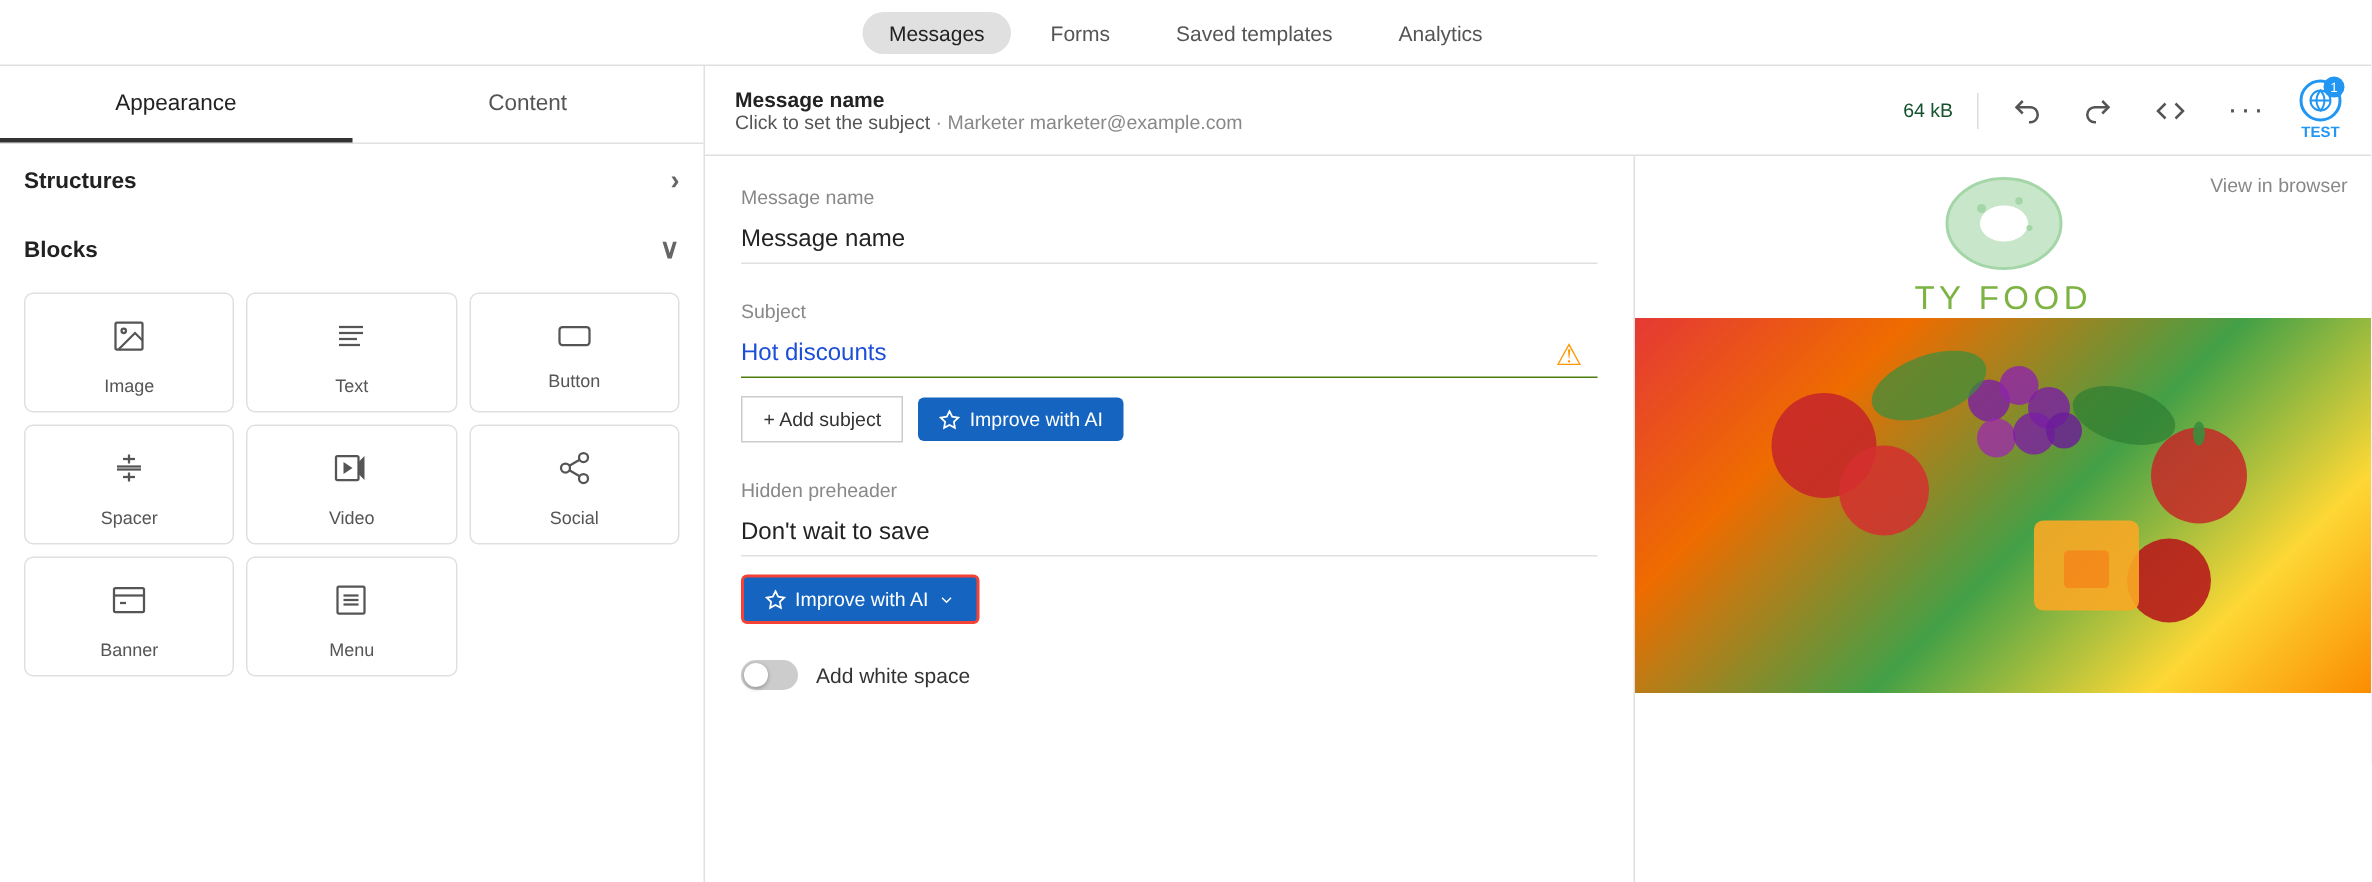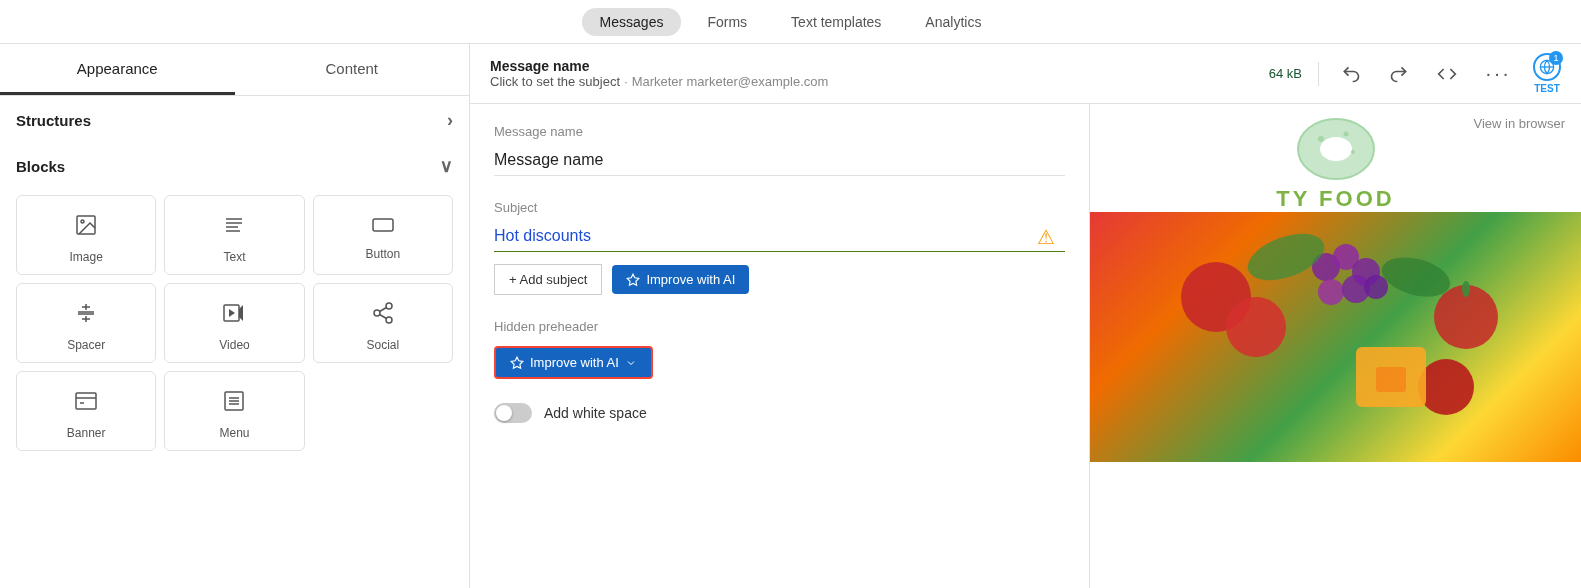--- a/index.html
+++ b/index.html
@@ -376,21 +376,21 @@
       overflow: hidden;
       background: #fff;
     }
   </style>
 </head>
 <body>
 
 <div class="top-nav">
   <button class="nav-tab active">Messages</button>
   <button class="nav-tab">Forms</button>
-  <button class="nav-tab">Text templates</button>
+  <button class="nav-tab">Saved templates</button>
   <button class="nav-tab">Analytics</button>
 </div>
 
 <div class="main-layout">
 
   <div class="left-sidebar">
     <div class="sidebar-tabs">
       <div class="sidebar-tab active">Appearance</div>
       <div class="sidebar-tab">Content</div>
     </div>
@@ -565,20 +565,21 @@
               <svg width="14" height="14" viewBox="0 0 24 24" fill="none" stroke="white" stroke-width="2">
                   <path d="M12 2L15.09 8.26L22 9.27L17 14.14L18.18 21.02L12 17.77L5.82 21.02L7 14.14L2 9.27L8.91 8.26L12 2Z"></path>
                 </svg>
               <span>Improve with AI</span>
             </button>
           </div>
         </div>
 
         <div class="form-group">
           <label class="form-label">Hidden preheader</label>
+          <input class="preheader-input" type="text" value="Don't wait to save" style="">
           <button class="improve-ai-btn-outlined">
             <svg width="14" height="14" viewBox="0 0 24 24" fill="none" stroke="white" stroke-width="2">
                 <path d="M12 2L15.09 8.26L22 9.27L17 14.14L18.18 21.02L12 17.77L5.82 21.02L7 14.14L2 9.27L8.91 8.26L12 2Z"></path>
               </svg>
             <span>Improve with AI</span>
             <svg width="12" height="12" viewBox="0 0 24 24" fill="none" stroke="white" stroke-width="2">
                 <polyline points="6 9 12 15 18 9"></polyline>
               </svg>
           </button>
         </div>
@@ -597,21 +598,21 @@
         <div class="preview-content">
           <div style="width:100%;background:#fff;display:flex;flex-direction:column;align-items:center;padding:10px 0 0 0;">
 
             <svg width="90" height="70" viewBox="0 0 90 70">
               <ellipse cx="45" cy="35" rx="38" ry="30" fill="#c8e6c9" stroke="#a5d6a7" stroke-width="2"></ellipse>
               <ellipse cx="45" cy="35" rx="16" ry="12" fill="#fff"></ellipse>
               <circle cx="30" cy="25" r="3" fill="#a5d6a7"></circle>
               <circle cx="55" cy="20" r="2.5" fill="#a5d6a7"></circle>
               <circle cx="62" cy="38" r="2" fill="#a5d6a7"></circle>
             </svg>
-            <div style="font-size:22px;font-weight:700;color:#7cb342;letter-spacing:3px;margin-top:2px;">TY FOOD</div>
+            <div style="font-size:22px;font-weight:400;color:#7cb342;letter-spacing:3px;margin-top:2px;">TY FOOD</div>
           </div>
           <div style="width:100%;background:linear-gradient(135deg,#e53935 0%,#ef6c00 25%,#43a047 55%,#fdd835 80%,#fb8c00 100%);height:250px;display:flex;align-items:center;justify-content:center;overflow:hidden;">
 
             <svg width="360" height="240" viewBox="0 0 360 240">
 
               <circle cx="60" cy="80" r="35" fill="#c62828" opacity="0.9"></circle>
               <circle cx="100" cy="110" r="30" fill="#d32f2f" opacity="0.85"></circle>
               <circle cx="290" cy="170" r="28" fill="#b71c1c" opacity="0.9"></circle>
 
               <circle cx="170" cy="50" r="14" fill="#7b1fa2" opacity="0.8"></circle>

